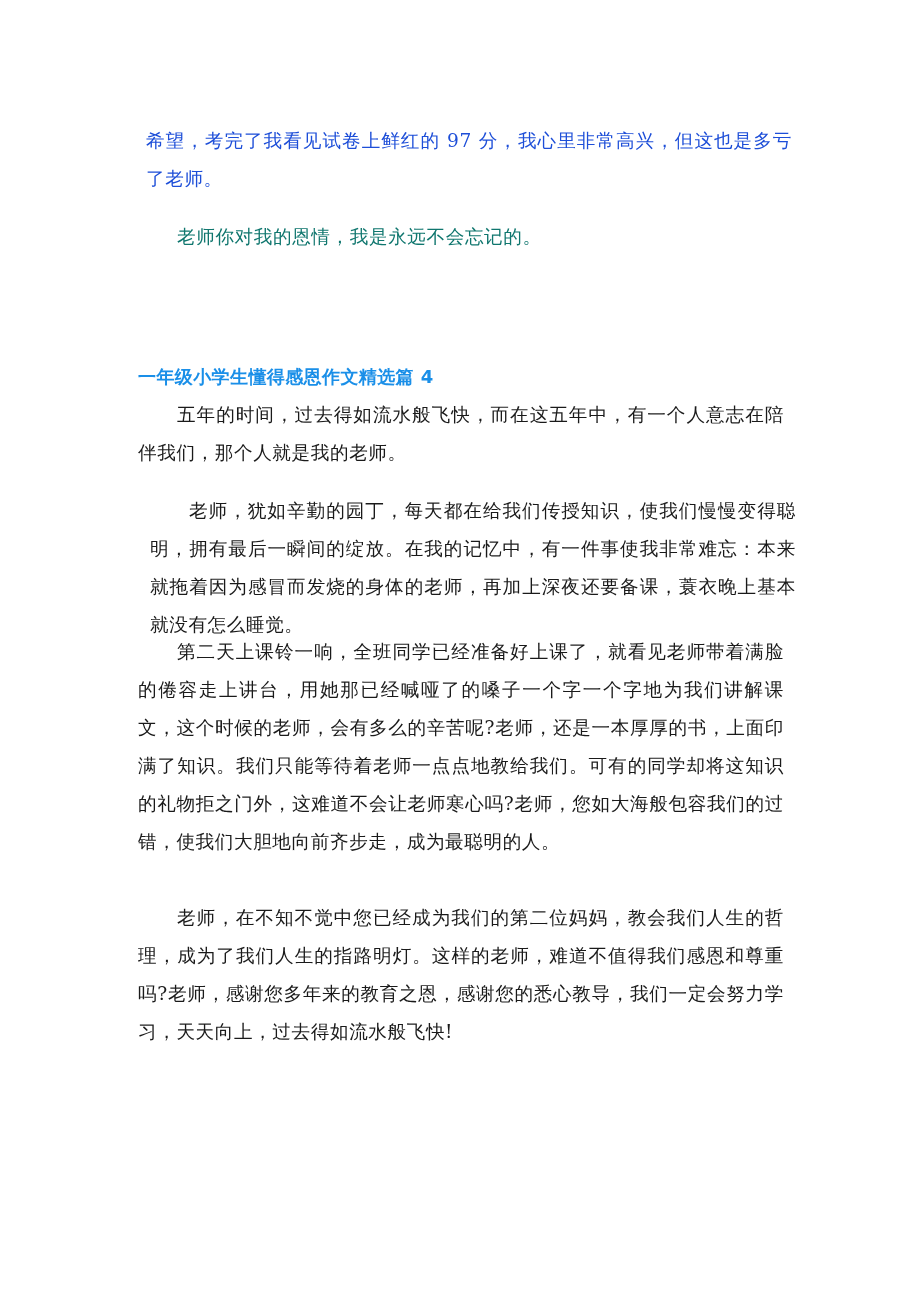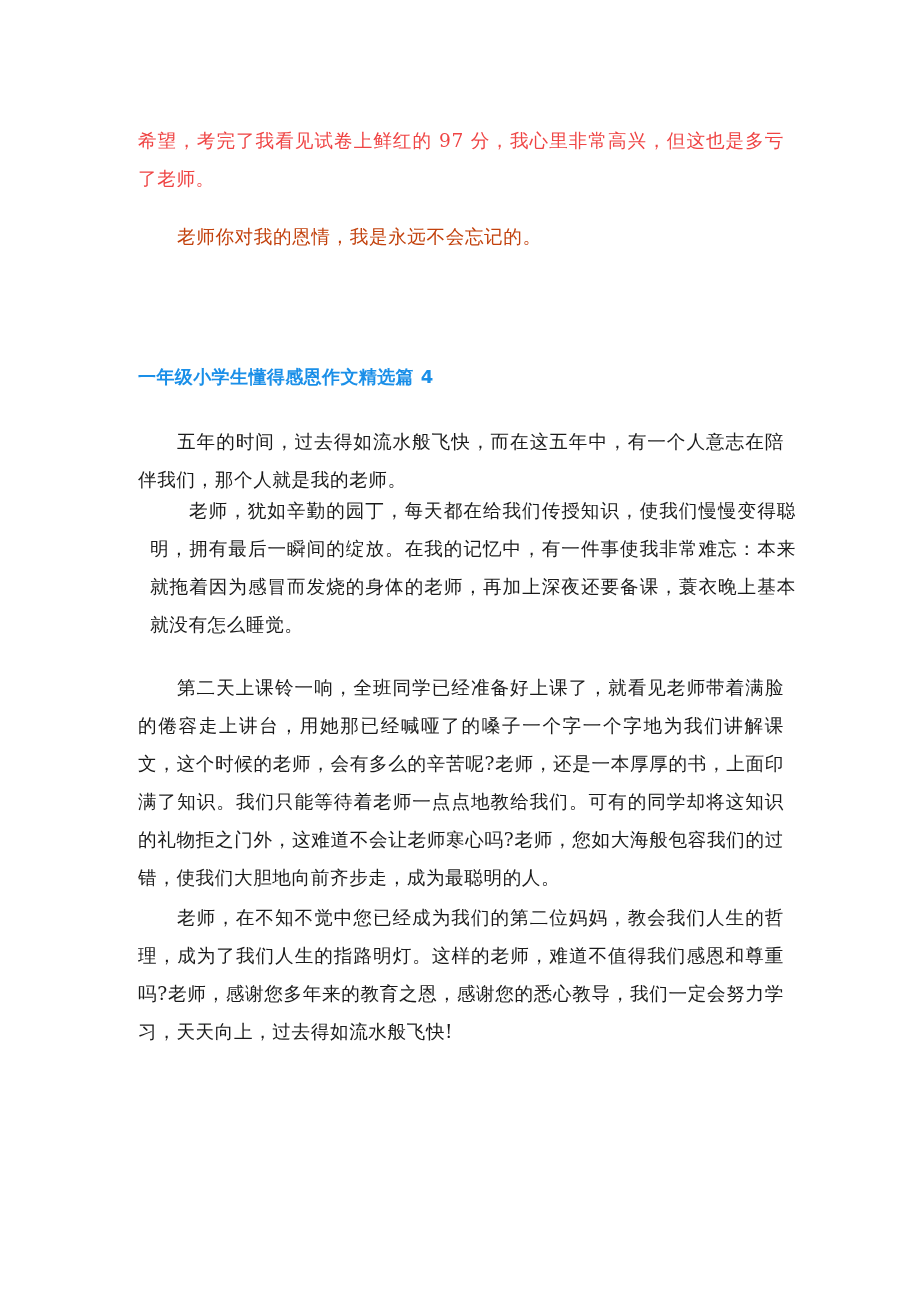--- a/index.html
+++ b/index.html
@@ -39,35 +39,35 @@
     font-weight: bold;
     line-height: 30px;
     margin: 0 0 20px 0;
     letter-spacing: 0.4px;
   }
   .p1 { position: absolute; top: 0; left: 0; width: 646px; }
   .p2 { position: absolute; top: 96px; left: 0; width: 646px; }
   .h1 { position: absolute; top: 221px; left: 0; width: 646px; }
   .p3 { position: absolute; top: 274px; left: 0; width: 646px; }
   .p4 { position: absolute; top: 370px; left: 12px; width: 646px; }
-  .p5 { position: absolute; top: 547px; left: 0; width: 646px; }
+  .p5 { position: absolute; top: 511px; left: 0; width: 646px; }
   .p6 { position: absolute; top: 777px; left: 0; width: 646px; }
 </style>
 </head>
 <body>
 
 <div class="page">
 
-  <p class="para p1" style="color: #ef4444;">希望，考完了我看见试卷上鲜红的 97 分，我心里非常高兴，但这也是多亏了老师。</p>
+  <p class="para p1" style="color: #1d4ed8; margin-left: 8px;">希望，考完了我看见试卷上鲜红的 97 分，我心里非常高兴，但这也是多亏了老师。</p>
 
-  <p class="para indent p2" style="color: #c2410c;">老师你对我的恩情，我是永远不会忘记的。</p>
+  <p class="para indent p2" style="color: #0f766e;">老师你对我的恩情，我是永远不会忘记的。</p>
 
   <h2 class="heading h1" style="color: rgb(26, 143, 232); margin-top: 19px;">一年级小学生懂得感恩作文精选篇 4</h2>
 
-  <p class="para indent p3" style="color: rgb(26, 26, 26); margin-top: 27px;">五年的时间，过去得如流水般飞快，而在这五年中，有一个人意志在陪伴我们，那个人就是我的老师。</p>
+  <p class="para indent p3" style="color: rgb(26, 26, 26);">五年的时间，过去得如流水般飞快，而在这五年中，有一个人意志在陪伴我们，那个人就是我的老师。</p>
 
   <p class="para indent p4" style="color: rgb(26, 26, 26);">老师，犹如辛勤的园丁，每天都在给我们传授知识，使我们慢慢变得聪明，拥有最后一瞬间的绽放。在我的记忆中，有一件事使我非常难忘：本来就拖着因为感冒而发烧的身体的老师，再加上深夜还要备课，蓑衣晚上基本就没有怎么睡觉。</p>
 
   <p class="para indent p5" style="color: rgb(26, 26, 26);">第二天上课铃一响，全班同学已经准备好上课了，就看见老师带着满脸的倦容走上讲台，用她那已经喊哑了的嗓子一个字一个字地为我们讲解课文，这个时候的老师，会有多么的辛苦呢?老师，还是一本厚厚的书，上面印满了知识。我们只能等待着老师一点点地教给我们。可有的同学却将这知识的礼物拒之门外，这难道不会让老师寒心吗?老师，您如大海般包容我们的过错，使我们大胆地向前齐步走，成为最聪明的人。</p>
 
   <p class="para indent p6" style="color: rgb(26, 26, 26);">老师，在不知不觉中您已经成为我们的第二位妈妈，教会我们人生的哲理，成为了我们人生的指路明灯。这样的老师，难道不值得我们感恩和尊重吗?老师，感谢您多年来的教育之恩，感谢您的悉心教导，我们一定会努力学习，天天向上，过去得如流水般飞快!</p>
 
 </div>
 
 </body></html>

